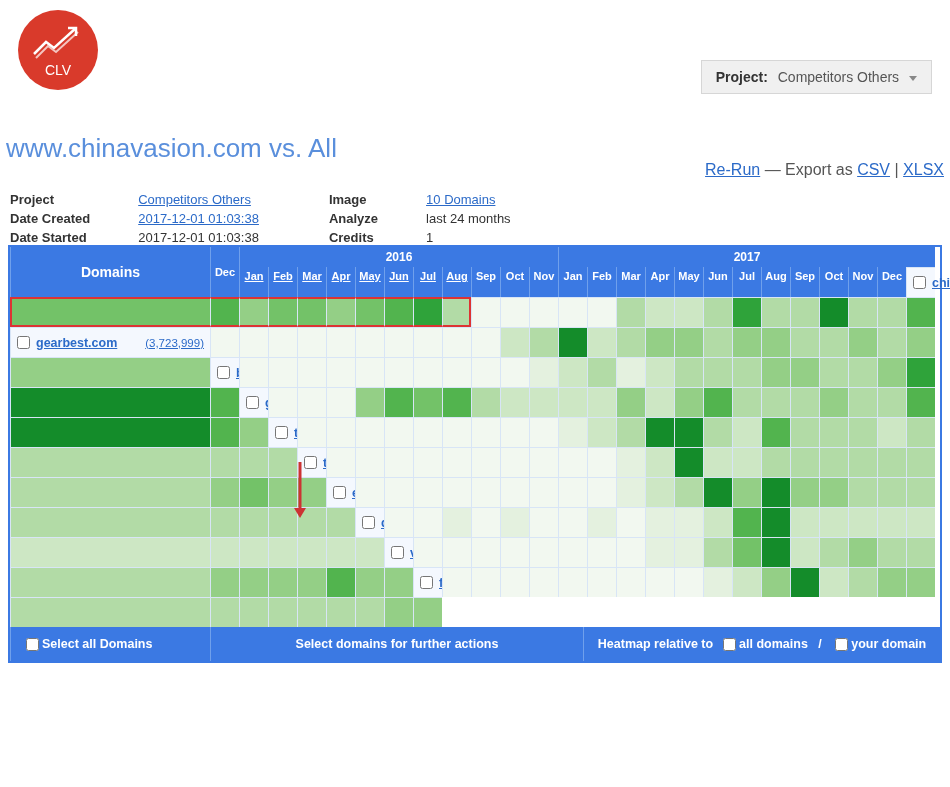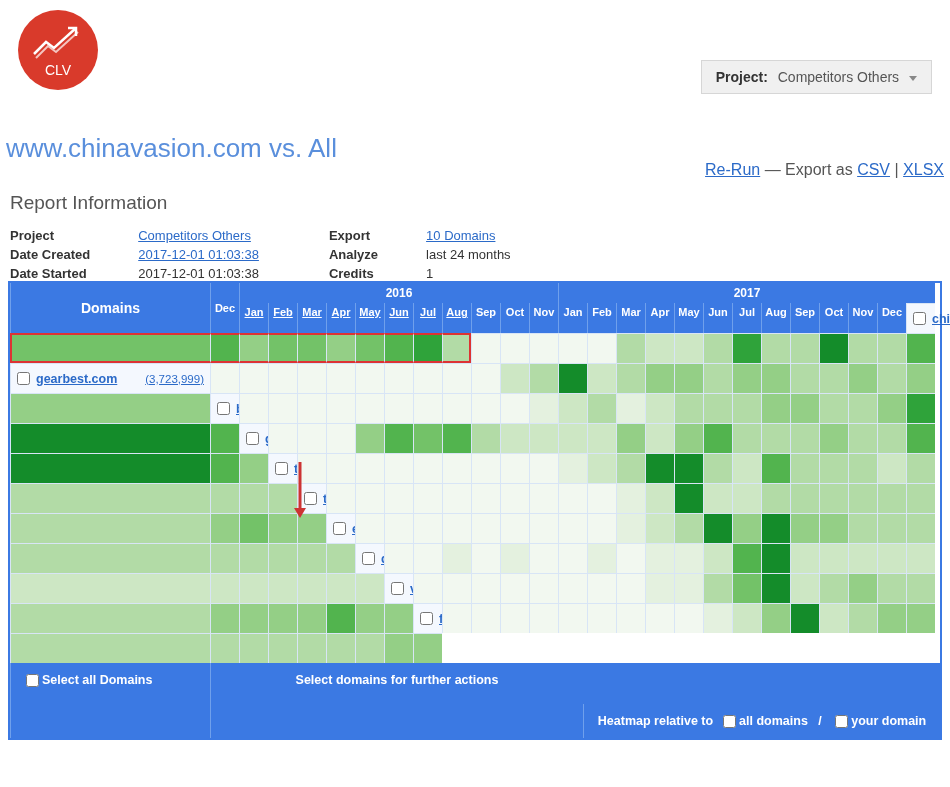--- a/index.html
+++ b/index.html
@@ -48,21 +48,21 @@
 .dom-cell input { margin-right:2px;}
 .dom-name { color:#2b6ac8; font-weight:700; text-decoration: underline; font-size:12.5px;}
 .dom-count { color:#2b6ac8; text-decoration: underline; font-size:11.5px; margin-left:auto;}
 .heat { }
 
 .footer-bar { background:#3b79e3; color:#fff; display:flex; font-size:12.5px; font-weight:700;}
 .footer-bar > div { padding: 10px 12px; border-left:1px solid #6fa0ec;}
 .footer-bar input { vertical-align: middle; margin: 0 3px;}
 .fb1 { width: 200px; }
 .fb2 { flex: 0 0 auto; width: 373px; text-align:center;}
-.fb3 { flex: 1; text-align:center;margin-top:41px;}
+.fb3 { flex: 1; text-align:center;}
 .arrow-ann { position: absolute; left: 292px; top: 268px; color:#c33; font-size:30px; pointer-events:none;}
 .arrow-ann svg { width:16px; height:60px;}
 </style>
 </head>
 <body>
 
 <div class="top">
   <div class="logo">
     <svg viewBox="0 0 52 36">
         <path d="M2 30 L14 18 L22 24 L44 4" stroke="#fff" stroke-width="2.5" fill="none"></path>
@@ -74,36 +74,35 @@
   <div class="project-bar">
     <b>Project:</b>
     <span>Competitors Others</span>
     <span class="chev"></span>
   </div>
 </div>
 
 <h1 class="title">www.chinavasion.com vs. All</h1>
 
 <div style="position:relative; padding: 0 4px;">
-  <h2 class="section-head">Report Information</h2>
   <div class="right-actions" style="position:absolute; right:6px; top:4px;">
     <a>Re-Run</a><span> — Export as </span><a>CSV</a><span> | </span><a>XLSX</a>
   </div>
 
   <div class="meta-row">
     <div class="meta-col left" id="meta-left">
         <div class="meta-label">Project</div>
         <div class="meta-val"><a>Competitors Others</a></div>
         <div class="meta-label">Date Created</div>
         <div class="meta-val"><a>2017-12-01 01:03:38</a></div>
         <div class="meta-label">Date Started</div>
         <div class="meta-val">2017-12-01 01:03:38</div>
       </div>
     <div class="meta-col" id="meta-right">
-        <div class="meta-label">Export</div>
+        <div class="meta-label">Image</div>
         <div class="meta-val"><a>10 Domains</a></div>
         <div class="meta-label">Analyze</div>
         <div class="meta-val">last 24 months</div>
         <div class="meta-label">Credits</div>
         <div class="meta-val">1</div>
       </div>
   </div>
 
   <div class="arrow-ann">
     <svg viewBox="0 0 16 60">

